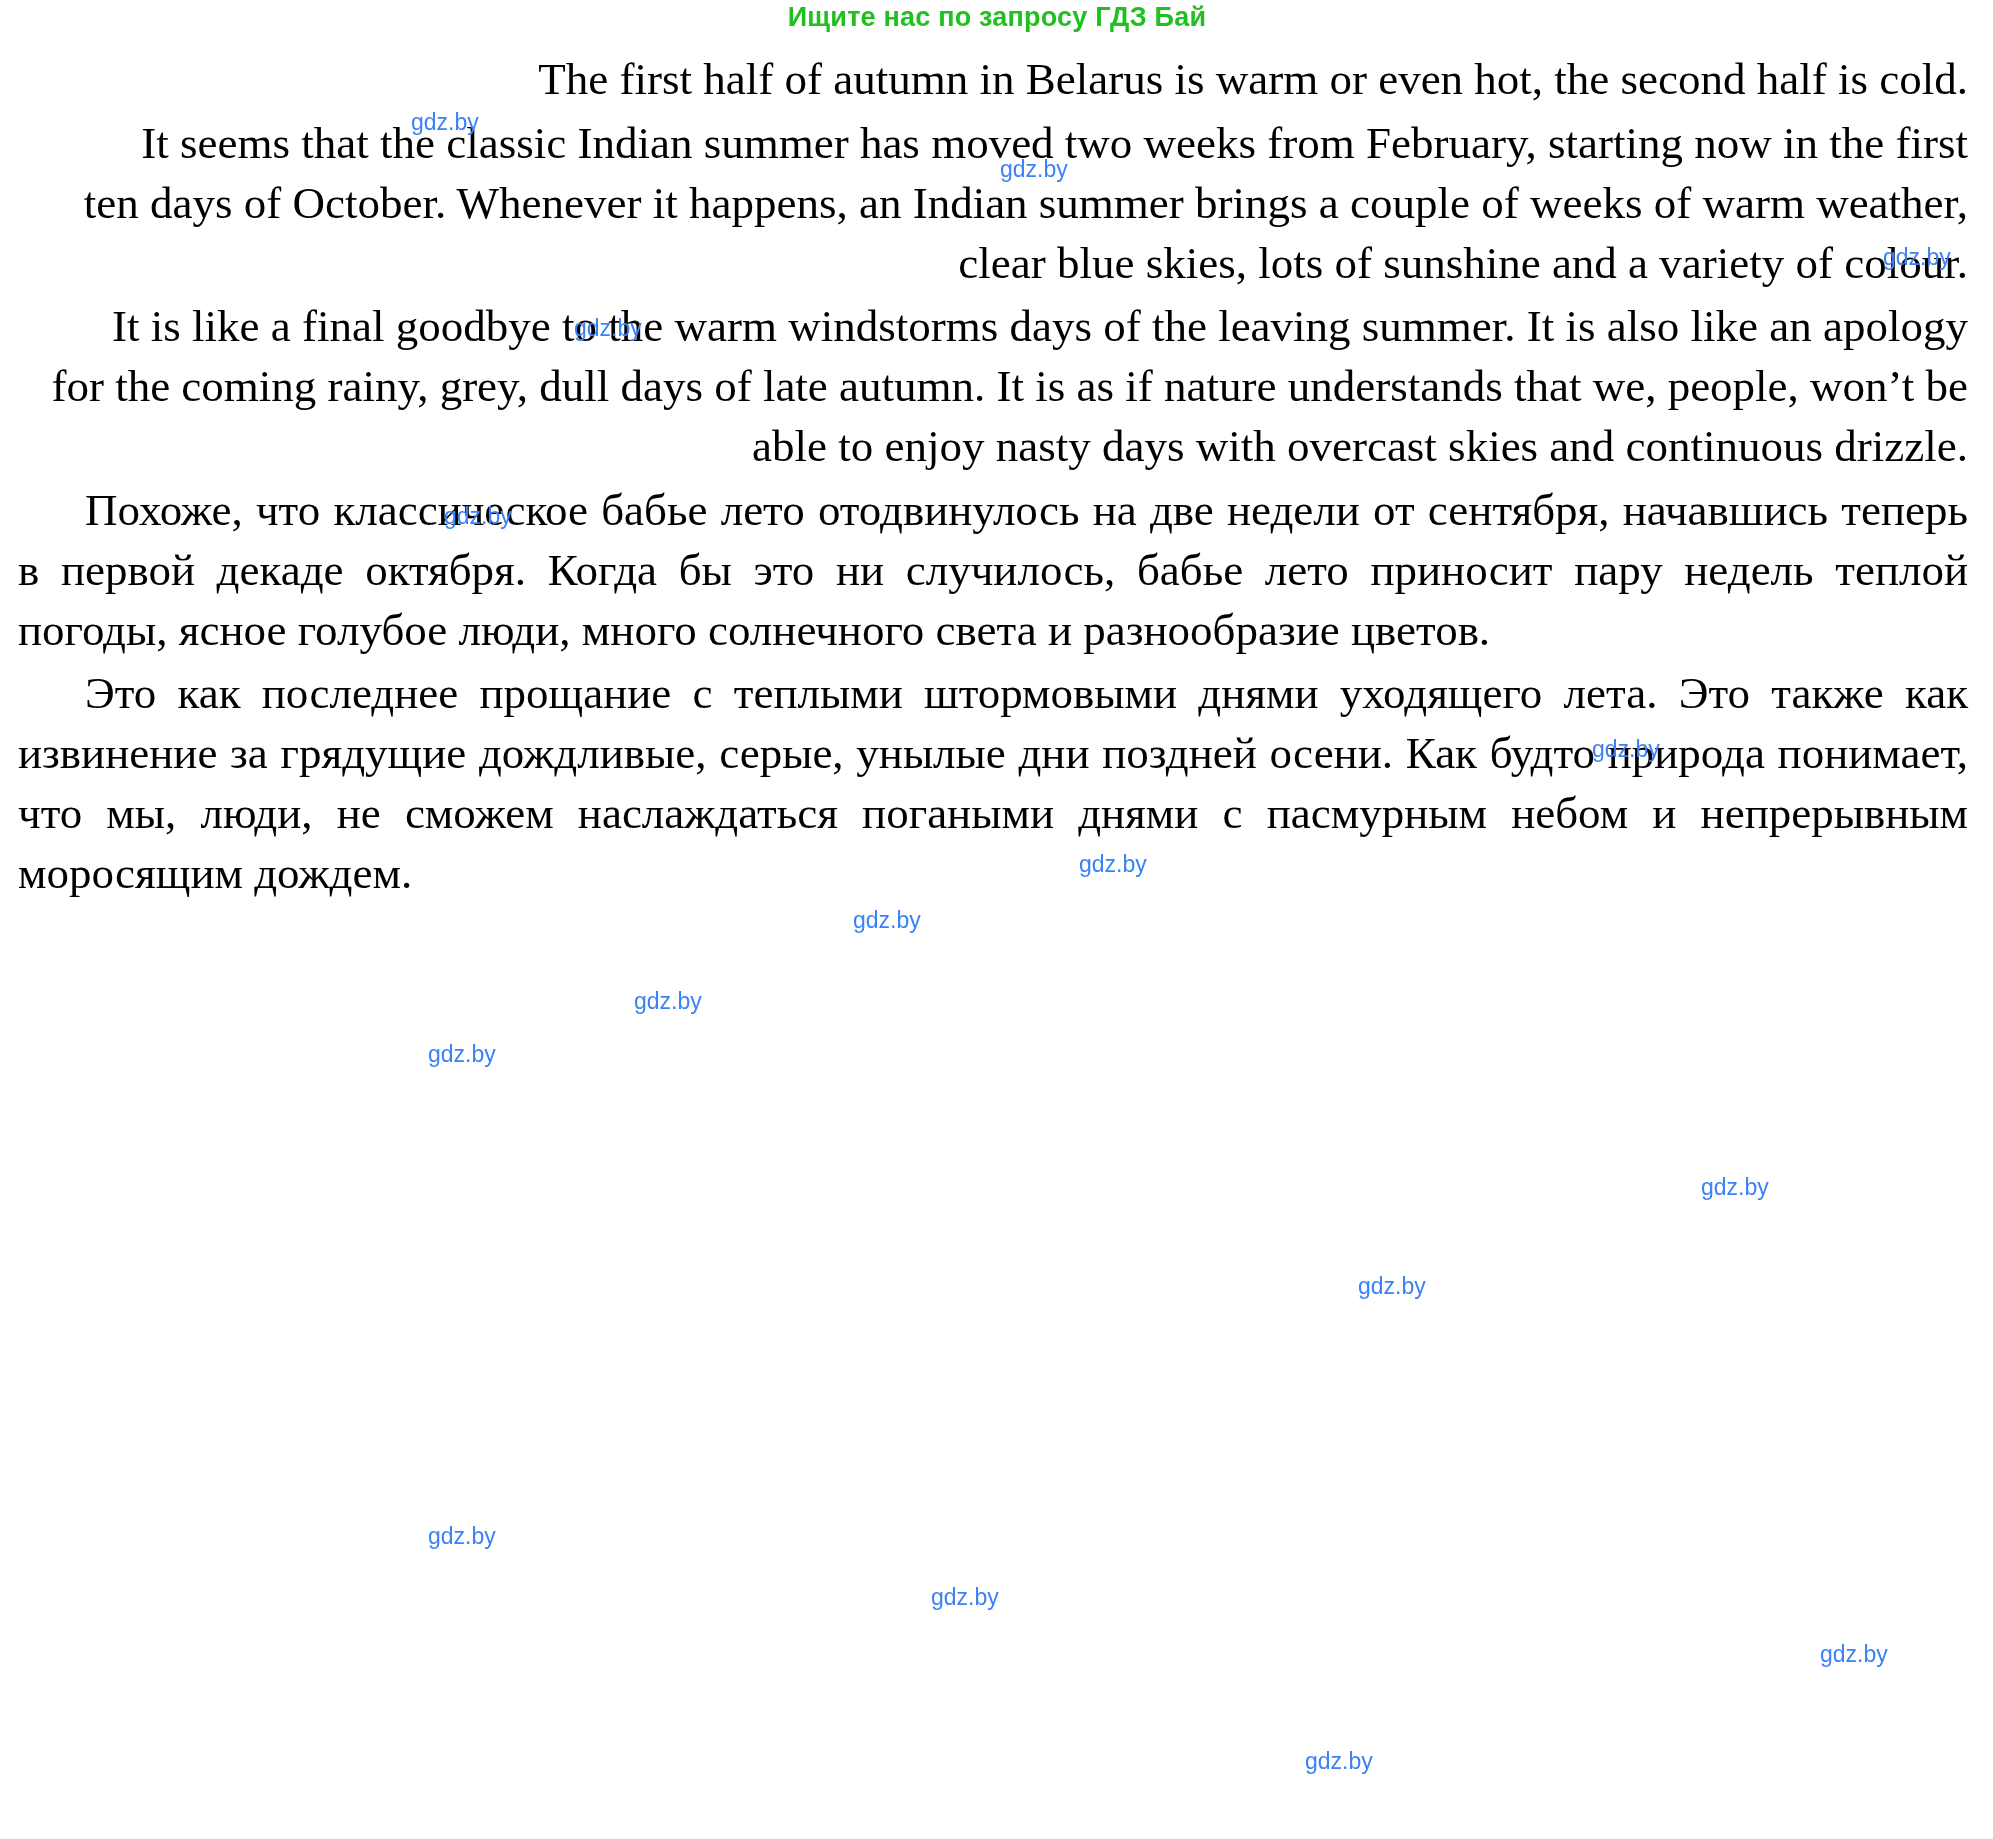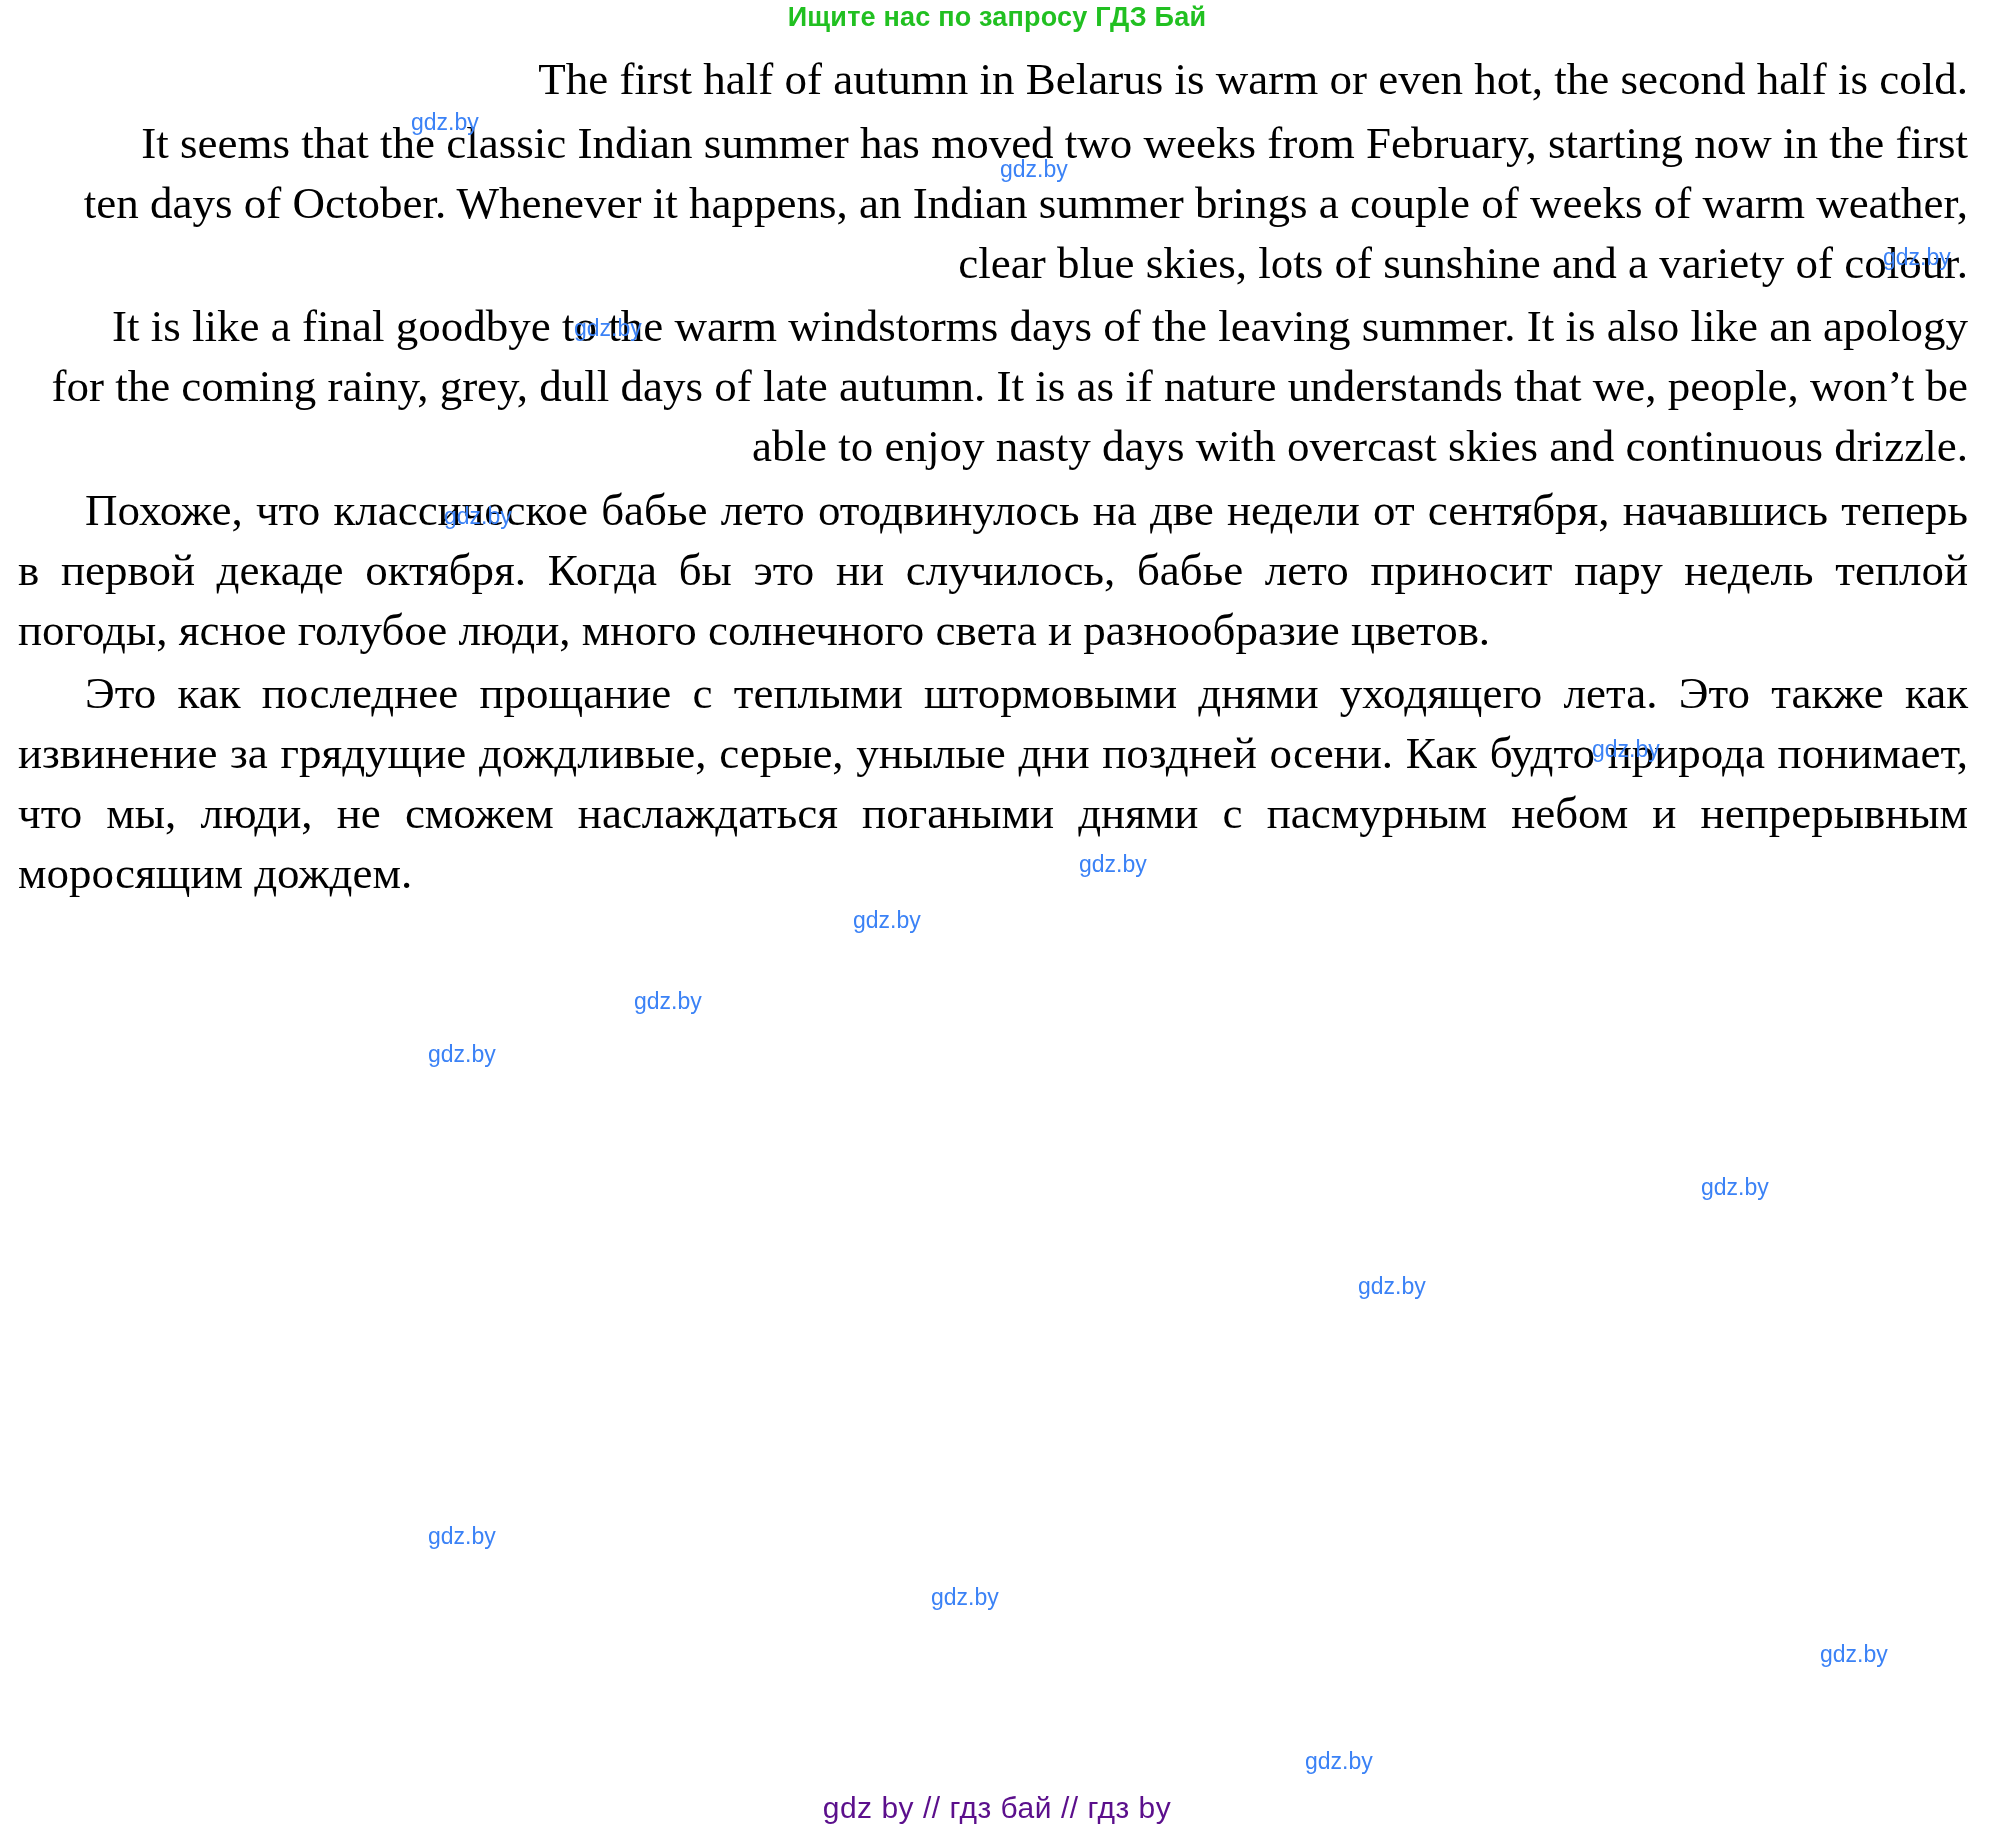--- a/index.html
+++ b/index.html
@@ -127,16 +127,15 @@
       <div class="wm" style="left: 634px; top: 990px;">gdz.by</div>
       <div class="wm" style="left: 428px; top: 1043px;">gdz.by</div>
       <div class="wm" style="left: 1701px; top: 1176px;">gdz.by</div>
       <div class="wm" style="left: 1358px; top: 1275px;">gdz.by</div>
       <div class="wm" style="left: 428px; top: 1525px;">gdz.by</div>
       <div class="wm" style="left: 931px; top: 1586px;">gdz.by</div>
       <div class="wm" style="left: 1820px; top: 1643px;">gdz.by</div>
       <div class="wm" style="left: 1305px; top: 1750px;">gdz.by</div>
     </div>
 
-  <div class="footer" style="color: rgb(91, 15, 140);">gdz by  //  гдз бай  //  гдз by</div>
 
 </div>
 
 
 </body></html>

